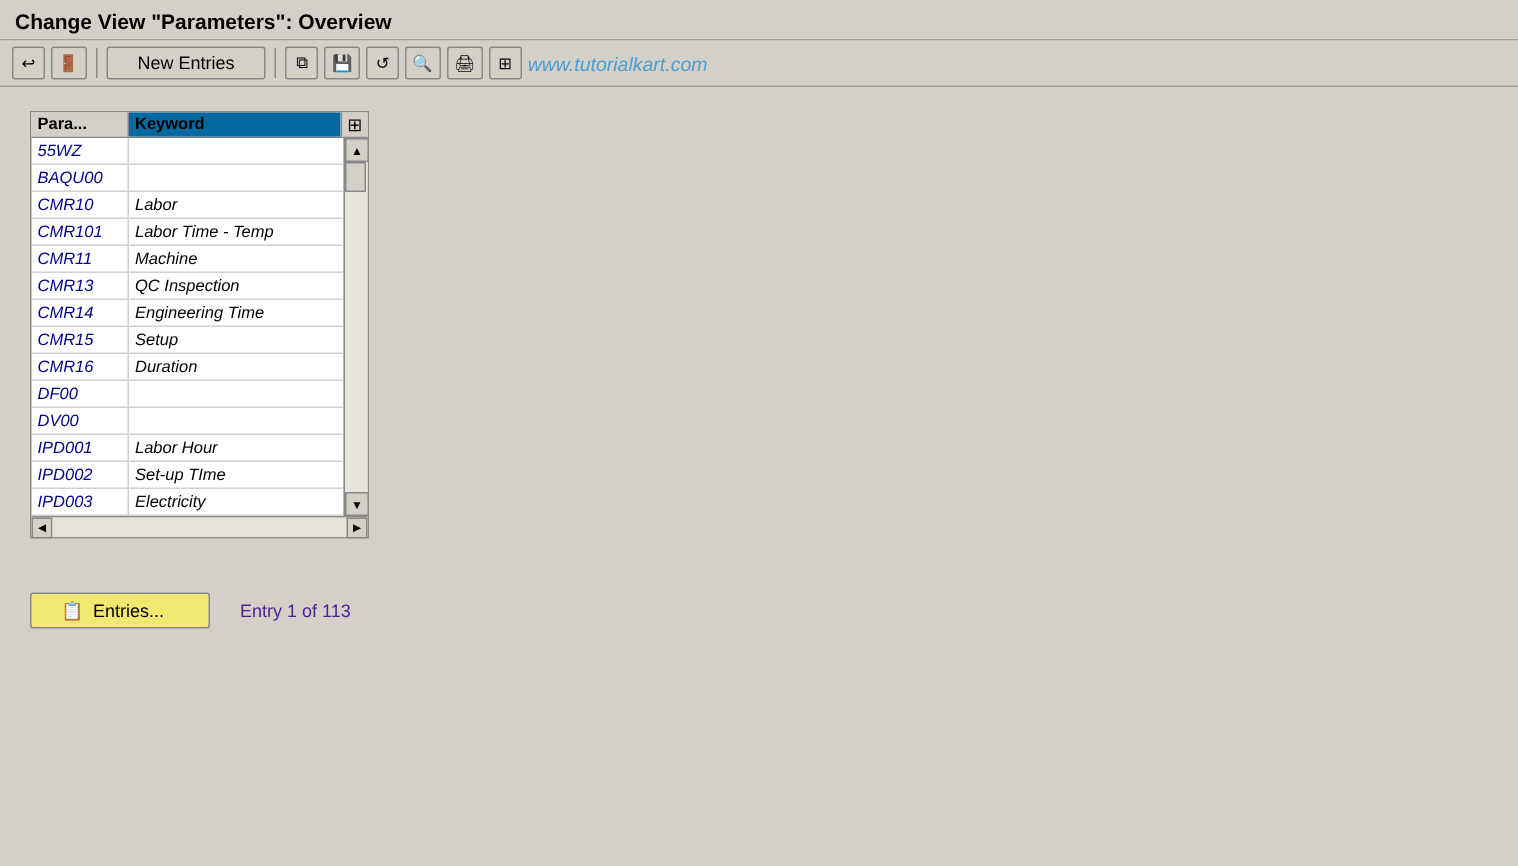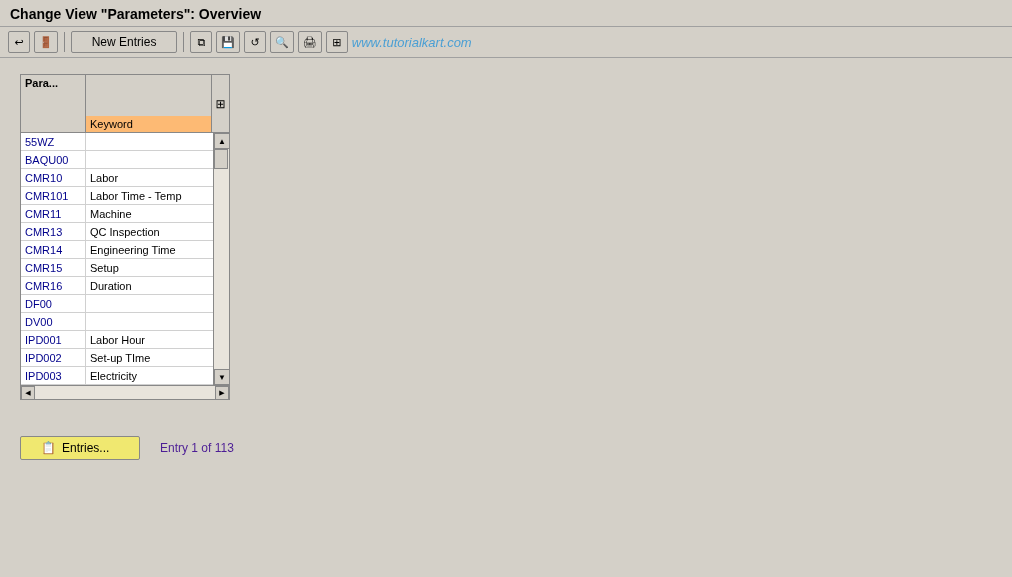--- a/index.html
+++ b/index.html
@@ -66,21 +66,21 @@
     }
 
     
     .main-content {
       padding: 16px 20px;
       background-color: #d4d0c8;
     }
 
     
     .table-container {
-      width: 210px;
+      width: 226px;
       border: 1px solid #888;
       background: #fff;
       position: relative;
     }
 
     
     .table-header {
       display: flex;
       background: #d4d0c8;
       border-bottom: 1px solid #888;
@@ -93,40 +93,40 @@
       font-size: 11px;
       color: #000;
       overflow: hidden;
       text-overflow: ellipsis;
       white-space: nowrap;
       background: #d4d0c8;
     }
     .th-keyword {
       flex: 1;
       padding: 2px 4px;
-      font-weight: normal;
+      font-weight: bold;
       font-size: 11px;
       color: #000;
-      background: #fdba74;
-      margin-top: 41px;
+      background: #0369a1;
     }
     .th-icon {
       width: 18px;
       background: #d4d0c8;
       display: flex;
       align-items: center;
       justify-content: center;
       border-left: 1px solid #888;
       cursor: pointer;
     }
 
     
     .table-wrapper {
       display: flex;
       position: relative;
+      font-style: italic;
     }
     .table-body {
       flex: 1;
       overflow: hidden;
     }
     .scrollbar-area {
       width: 16px;
       background: #d4d0c8;
       display: flex;
       flex-direction: column;

